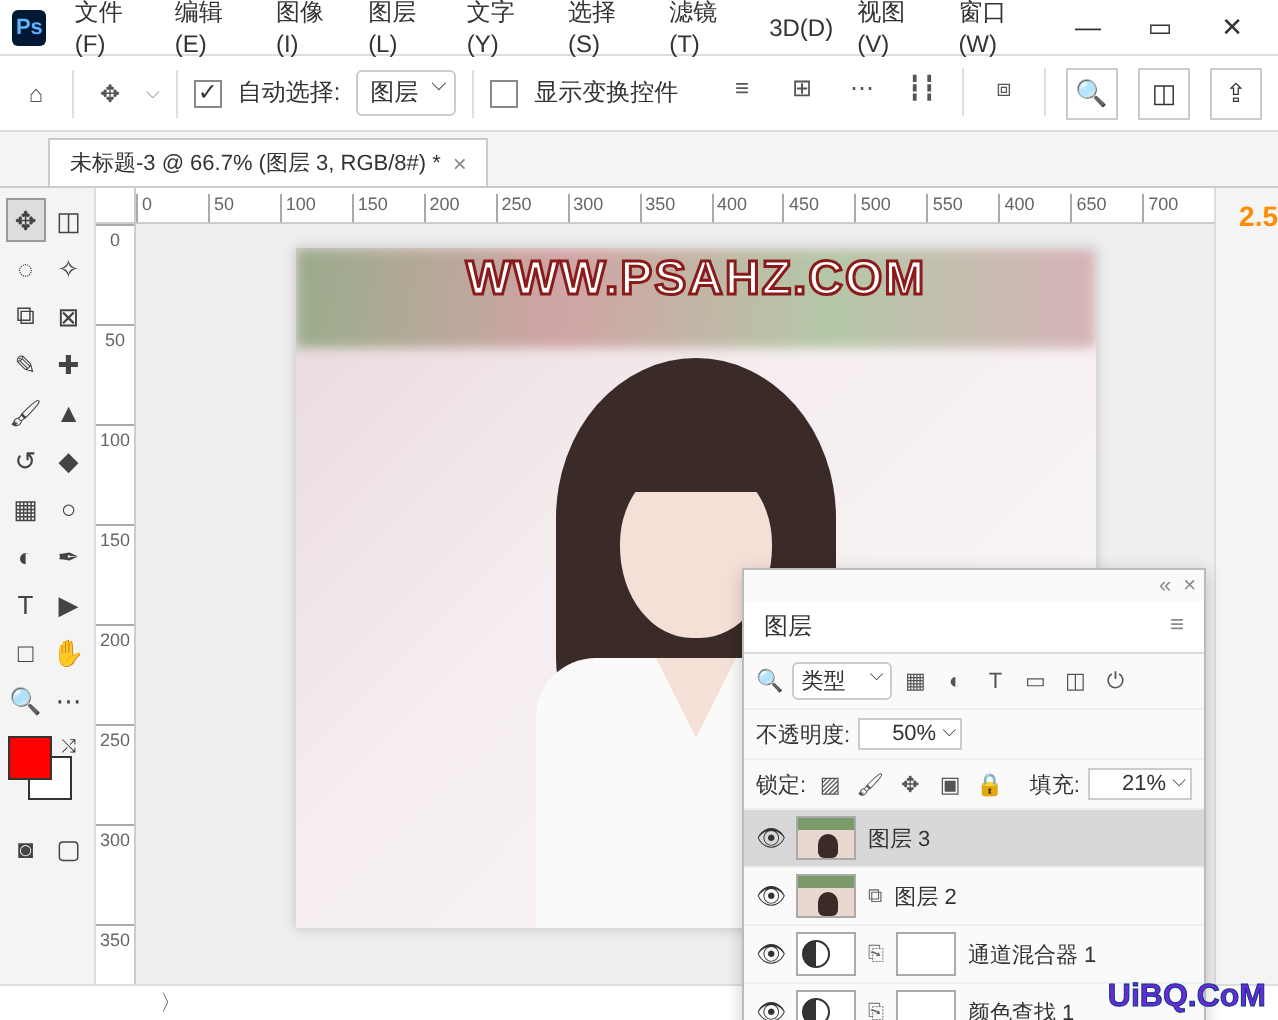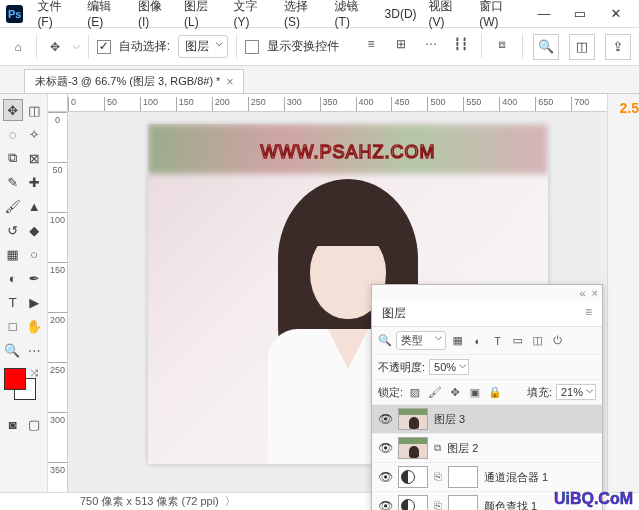--- a/index.html
+++ b/index.html
@@ -40,41 +40,41 @@
 
 
 .canvas-area { flex: 1; background: #eee; position: relative; overflow: hidden; }
 .ruler-h { position: absolute; top: 0; left: 20px; right: 0; height: 18px; background: #fff; border-bottom: 1px solid #ccc; font-size: 9px; color: #666; display: flex; align-items: flex-end; overflow: hidden; }
 .ruler-h span { display: inline-block; width: 50px; border-left: 1px solid #aaa; padding-left: 2px; height: 14px; }
 .ruler-v { position: absolute; top: 18px; left: 0; width: 20px; bottom: 0; background: #fff; border-right: 1px solid #ccc; font-size: 9px; color: #666; }
 .ruler-v span { display: block; height: 50px; border-top: 1px solid #aaa; padding-top: 2px; text-align: center; }
 .ruler-corner { position:absolute; top:0; left:0; width:20px; height:18px; background:#fff; border-right:1px solid #ccc; border-bottom:1px solid #ccc; }
 .canvas { position: absolute; top: 30px; left: 100px; width: 400px; height: 340px; background: linear-gradient(135deg,#e8d8dc 0%,#f5edef 40%,#faf8f8 100%); box-shadow: 0 0 6px rgba(0,0,0,0.2); overflow:hidden; }
 .canvas .blur-top { position:absolute; top:0; left:0; right:0; height:50px; background: linear-gradient(90deg,#7a9a6a,#c48a8a,#9ab88a,#c89aa0); filter: blur(3px); opacity:0.7; }
-.watermark { position: absolute; top: 18px; left: 50%; transform: translateX(-50%); color: #fff; font-weight: normal; font-size: 18px; -webkit-text-stroke: 1.5px #8b1a1a; letter-spacing: 1px; white-space:nowrap; }
+.watermark { position: absolute; top: 2px; left: 50%; transform: translateX(-50%); color: #fff; font-weight: bold; font-size: 24px; -webkit-text-stroke: 1.5px #8b1a1a; letter-spacing: 1px; white-space:nowrap; }
 .person { position:absolute; top:55px; left:50%; transform:translateX(-50%); width:220px; height:280px; }
 .hair { position:absolute; top:0; left:40px; width:140px; height:200px; background:#3a2a28; border-radius: 70px 70px 40px 40px / 80px 80px 50px 50px; }
 .bangs { position:absolute; top:12px; left:60px; width:100px; height:55px; background:#3a2a28; border-radius: 50px 50px 20px 20px; z-index:3; }
 .face { position:absolute; top:50px; left:72px; width:76px; height:90px; background:#f5e0d8; border-radius: 40px 40px 38px 38px / 45px 45px 48px 48px; z-index:2; }
 .shirt { position:absolute; top:150px; left:30px; width:160px; height:140px; background:#fafafa; border-radius: 30px 30px 0 0; }
 .shirt::before { content:""; position:absolute; top:0; left:50%; transform:translateX(-50%); width:40px; height:40px; background:#f5e0d8; clip-path: polygon(0 0,100% 0,50% 100%); }
 
 
 .right-strip { width: 32px; background: #f4f4f4; border-left: 1px solid #ddd; padding-top: 6px; text-align: center; }
 .version-badge { color: #ff8c00; font-weight: bold; font-size: 14px; text-align: right; }
 
 
 .layers-panel { position: absolute; right: 36px; top: 190px; width: 232px; background: #fafafa; border: 1px solid #bbb; box-shadow: 0 2px 8px rgba(0,0,0,0.2); font-size: 11px; }
 .panel-hdr { display: flex; justify-content: flex-end; padding: 2px 4px; color: #888; gap: 6px; }
 .panel-tab { background: #fff; padding: 4px 10px; border-bottom: 1px solid #ddd; font-size: 12px; }
 .panel-row { display: flex; align-items: center; padding: 4px 6px; gap: 4px; border-bottom: 1px solid #eee; }
 .small-select { border: 1px solid #ccc; padding: 1px 14px 1px 4px; position: relative; background: #fff; font-size: 11px; flex:1; border-radius:3px; }
 .small-select::after { content: "⌵"; position: absolute; right: 3px; top: 0; font-size: 9px; }
 .mini-ic { width: 16px; height: 16px; display: inline-flex; align-items: center; justify-content: center; font-size: 11px; color: #555; }
-.pct-box { border: 1px solid #ccc; padding: 1px 12px 1px 4px; background: #fff; position: relative; font-size:11px; }
+.pct-box { border: 1px solid #ccc; padding: 1px 12px 1px 16px; background: #fff; position: relative; font-size:11px; }
 .pct-box::after { content: "⌵"; position: absolute; right: 2px; top: 0; font-size: 9px; }
 .layer-list { max-height: 200px; overflow: hidden; }
 .layer-item { display: flex; align-items: center; padding: 3px 6px; gap: 6px; border-bottom: 1px solid #eee; }
 .layer-item.selected { background: #d8d8d8; }
 .eye { width: 14px; font-size: 12px; }
 .thumb { width: 30px; height: 22px; border: 1px solid #aaa; background: #fff; flex-shrink: 0; display:flex; }
 .thumb.photo { background: linear-gradient(#7a9a6a 30%,#e8d8d0 30%); position:relative; }
 .thumb.photo::after { content:""; position:absolute; top:8px; left:10px; width:10px; height:12px; background:#3a2a28; border-radius:5px 5px 3px 3px; }
 .thumb.adj { display:flex; }
 .thumb.adj .half-circ { width:14px; height:14px; border-radius:50%; background: linear-gradient(90deg,#333 50%,#fff 50%); margin:3px 0 0 2px; border:1px solid #333; }
@@ -308,17 +308,16 @@
           </div>
           <span class="link-ic">⎘</span>
           <div class="thumb white"></div>
           <span>颜色查找 1</span>
         </div>
       </div>
   </div>
 </div>
 
 <div class="statusbar">
-  <span>750 像素 x 513 像素 (72 ppi)</span>
   <span>〉</span>
 </div>
 
 <div class="uibq">UiBQ.CoM</div>
 
 </body></html>

